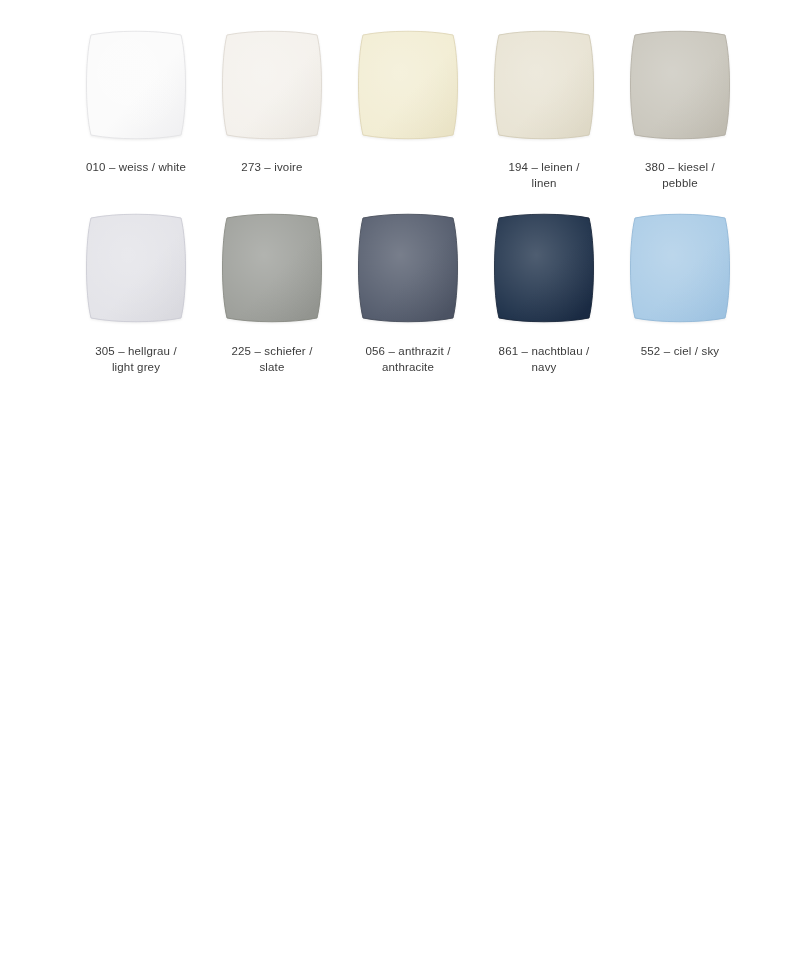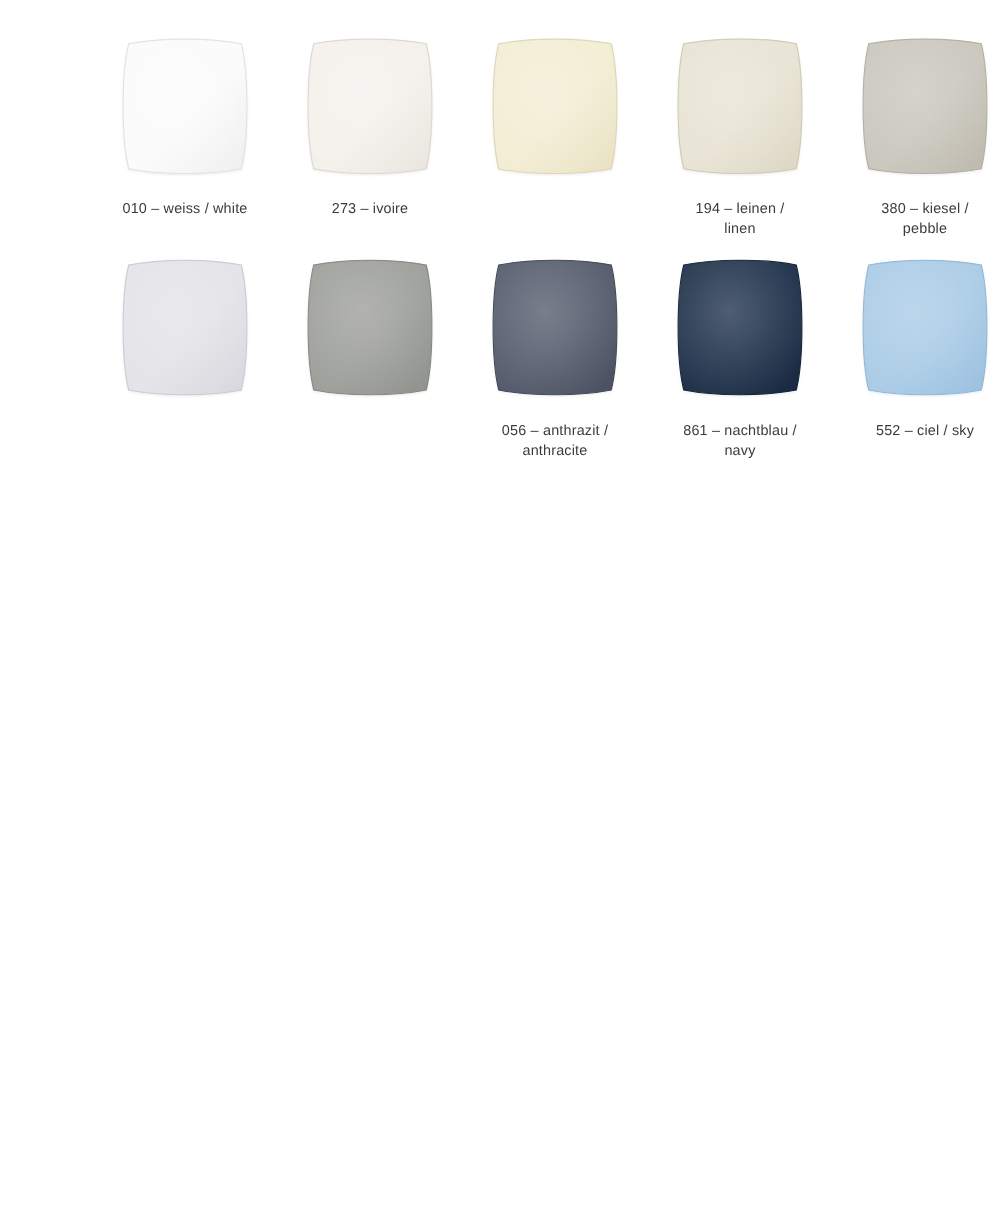--- a/index.html
+++ b/index.html
@@ -20,29 +20,28 @@
   .swatch-sheet {
     position: absolute;
     left: 0;
     top: 0;
     width: 800px;
     height: 380px;
   }
 
   .swatch-grid {
     position: absolute;
-    left: 80px;
+    left: 68px;
     top: 26px;
     width: 680px;
     display: grid;
     grid-template-columns: repeat(5, 136px);
     grid-template-rows: auto auto;
     row-gap: 18px;
     column-gap: 0px;
-    gap: 12px;
   }
 
   .swatch-cell {
     width: 136px;
     display: flex;
     flex-direction: column;
     align-items: center;
   }
 
   
@@ -222,20 +221,22 @@
                 <radialGradient id="rgg6" cx="42%" cy="38%" r="72%">
                   <stop offset="0%" stop-color="#ffffff" stop-opacity="0.22"></stop>
                   <stop offset="100%" stop-color="#ffffff" stop-opacity="0"></stop>
                 </radialGradient>
               </defs>
               <path d="M 13 9 C 38 4, 78 4, 103 9 C 109 33, 109 85, 103 109 C 78 114, 38 114, 13 109 C 7 85, 7 33, 13 9 Z" fill="url(#lgg6)" stroke="#CACAD2" stroke-width="0.9"></path>
               <path d="M 13 9 C 38 4, 78 4, 103 9 C 109 33, 109 85, 103 109 C 78 114, 38 114, 13 109 C 7 85, 7 33, 13 9 Z" fill="url(#rgg6)"></path>
             </svg>
           </div>
         </div>
+        <div class="swatch-caption">305 – hellgrau /
+light grey</div>
       </div>
       <div class="swatch-cell row-2">
         <div class="cushion-wrap">
           <div class="cushion">
             <svg viewBox="0 0 116 118" preserveAspectRatio="none">
               <defs>
                 <linearGradient id="lgg7" x1="0" y1="0" x2="1" y2="1">
                   <stop offset="0%" stop-color="#9C9E99"></stop>
                   <stop offset="55%" stop-color="#9C9E99"></stop>
                   <stop offset="100%" stop-color="#90928D"></stop>
@@ -243,20 +244,22 @@
                 <radialGradient id="rgg7" cx="42%" cy="38%" r="72%">
                   <stop offset="0%" stop-color="#ffffff" stop-opacity="0.22"></stop>
                   <stop offset="100%" stop-color="#ffffff" stop-opacity="0"></stop>
                 </radialGradient>
               </defs>
               <path d="M 13 9 C 38 4, 78 4, 103 9 C 109 33, 109 85, 103 109 C 78 114, 38 114, 13 109 C 7 85, 7 33, 13 9 Z" fill="url(#lgg7)" stroke="#85877F" stroke-width="0.9"></path>
               <path d="M 13 9 C 38 4, 78 4, 103 9 C 109 33, 109 85, 103 109 C 78 114, 38 114, 13 109 C 7 85, 7 33, 13 9 Z" fill="url(#rgg7)"></path>
             </svg>
           </div>
         </div>
+        <div class="swatch-caption">225 – schiefer /
+slate</div>
       </div>
       <div class="swatch-cell row-2">
         <div class="cushion-wrap">
           <div class="cushion">
             <svg viewBox="0 0 116 118" preserveAspectRatio="none">
               <defs>
                 <linearGradient id="lgg8" x1="0" y1="0" x2="1" y2="1">
                   <stop offset="0%" stop-color="#525A6B"></stop>
                   <stop offset="55%" stop-color="#525A6B"></stop>
                   <stop offset="100%" stop-color="#4A5161"></stop>

